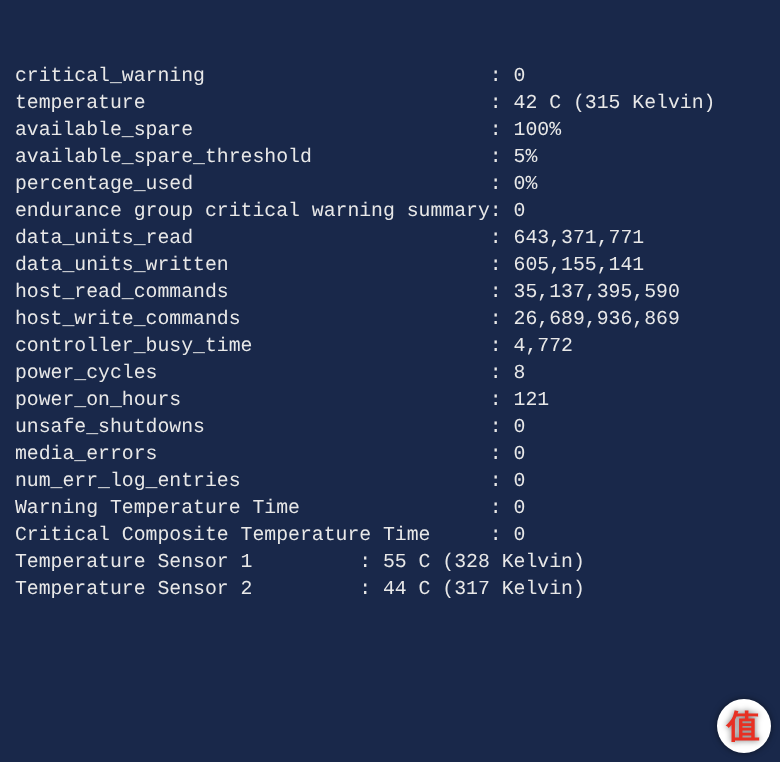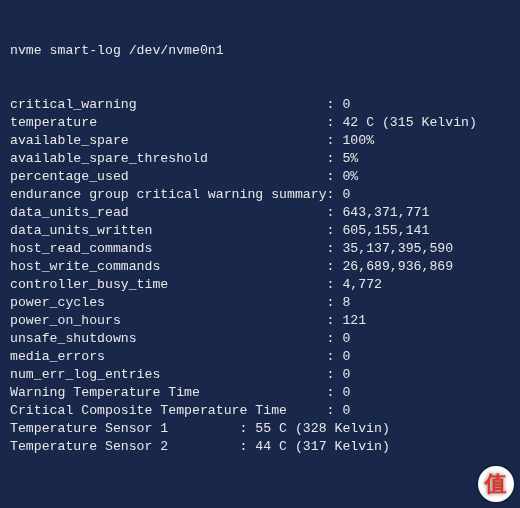--- a/index.html
+++ b/index.html
@@ -32,21 +32,20 @@
   }
   .wm .badge .inner{
     font-family:"Songti SC","SimSun",serif;
     font-size:22px;font-weight:900;color:#e83023;line-height:1;
   }
 </style>
 </head>
 <body>
 
 <div class="term">
-  <div class="row"><span>nvme smart-log /dev/nvme0n1</span></div>
   <div id="rows"><div class="row"><span class="lbl">critical_warning                        </span><span class="sep">: </span><span class="val">0</span></div><div class="row"><span class="lbl">temperature                             </span><span class="sep">: </span><span class="val">42 C (315 Kelvin)</span></div><div class="row"><span class="lbl">available_spare                         </span><span class="sep">: </span><span class="val">100%</span></div><div class="row"><span class="lbl">available_spare_threshold               </span><span class="sep">: </span><span class="val">5%</span></div><div class="row"><span class="lbl">percentage_used                         </span><span class="sep">: </span><span class="val">0%</span></div><div class="row"><span class="lbl">endurance group critical warning summary</span><span class="sep">: </span><span class="val">0</span></div><div class="row"><span class="lbl">data_units_read                         </span><span class="sep">: </span><span class="val">643,371,771</span></div><div class="row"><span class="lbl">data_units_written                      </span><span class="sep">: </span><span class="val">605,155,141</span></div><div class="row"><span class="lbl">host_read_commands                      </span><span class="sep">: </span><span class="val">35,137,395,590</span></div><div class="row"><span class="lbl">host_write_commands                     </span><span class="sep">: </span><span class="val">26,689,936,869</span></div><div class="row"><span class="lbl">controller_busy_time                    </span><span class="sep">: </span><span class="val">4,772</span></div><div class="row"><span class="lbl">power_cycles                            </span><span class="sep">: </span><span class="val">8</span></div><div class="row"><span class="lbl">power_on_hours                          </span><span class="sep">: </span><span class="val">121</span></div><div class="row"><span class="lbl">unsafe_shutdowns                        </span><span class="sep">: </span><span class="val">0</span></div><div class="row"><span class="lbl">media_errors                            </span><span class="sep">: </span><span class="val">0</span></div><div class="row"><span class="lbl">num_err_log_entries                     </span><span class="sep">: </span><span class="val">0</span></div><div class="row"><span class="lbl">Warning Temperature Time                </span><span class="sep">: </span><span class="val">0</span></div><div class="row"><span class="lbl">Critical Composite Temperature Time     </span><span class="sep">: </span><span class="val">0</span></div><div class="row"><span class="lbl">Temperature Sensor 1         </span><span class="sep">: </span><span class="val">55 C (328 Kelvin)</span></div><div class="row"><span class="lbl">Temperature Sensor 2         </span><span class="sep">: </span><span class="val">44 C (317 Kelvin)</span></div></div>
 </div>
 
 <div class="wm">
   <div class="badge">
     <span class="inner">值</span>
   </div>
 </div>
 
 </body></html>

